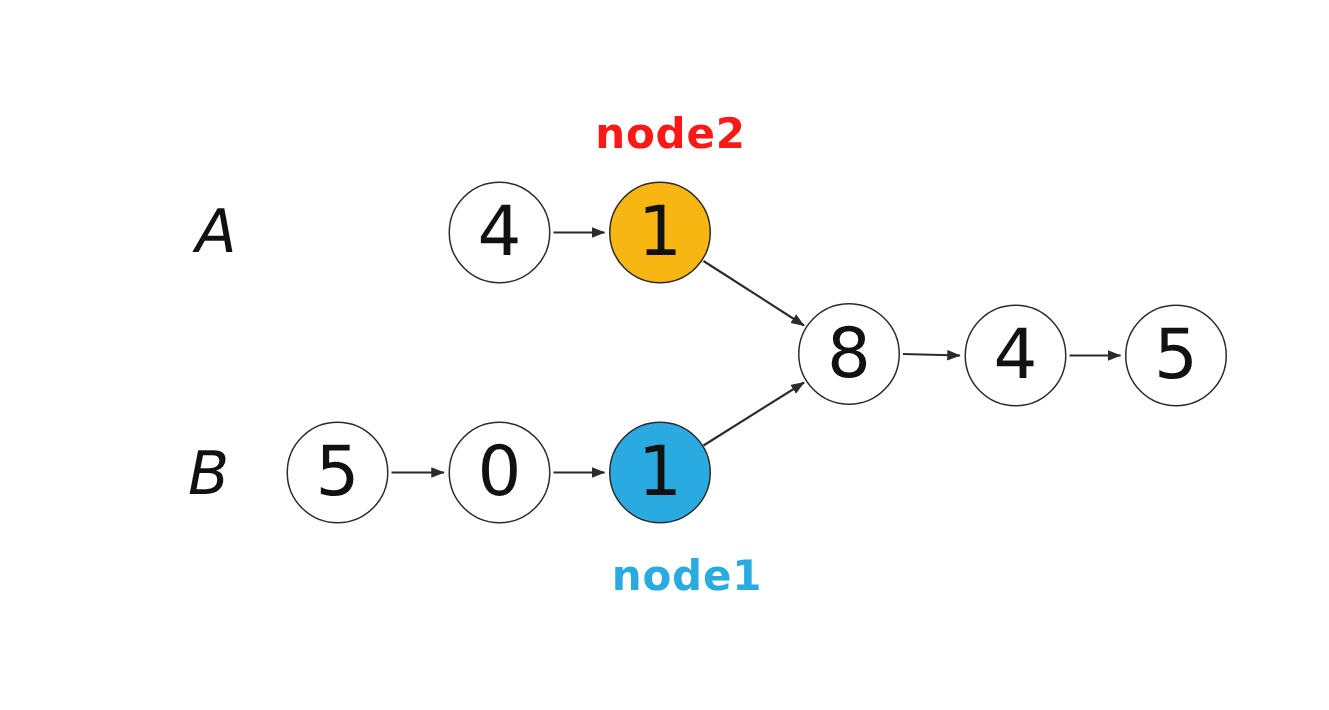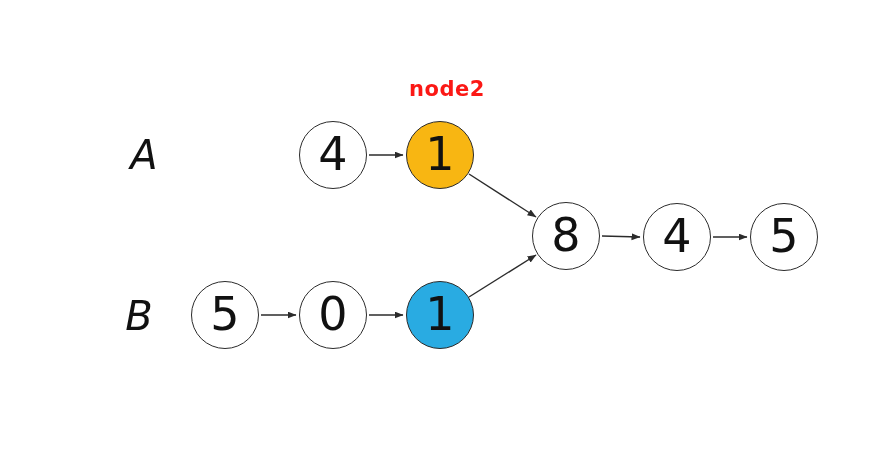--- a/index.html
+++ b/index.html
@@ -50,21 +50,21 @@
     position: absolute;
     transform: translate(-50%, -50%);
     font-size: 40px;
     font-weight: 500;
     color: #111111;
     font-style: oblique 8deg;
   }
   .annotation {
     position: absolute;
     transform: translate(-50%, -50%);
-    font-size: 21px;
+    font-size: 28px;
     font-weight: bold;
     letter-spacing: 0.5px;
   }
 </style>
 </head>
 <body>
 
 <div class="canvas">
 
   <svg class="arrow-layer" viewBox="0 0 886 473">
@@ -81,20 +81,21 @@
     <line x1="602" y1="236" x2="640" y2="237" marker-end="url(#arrowhead)"></line>
     <line x1="713" y1="237" x2="747" y2="237" marker-end="url(#arrowhead)"></line>
   </svg>
 
   <div class="row-label" style="left:144px; top:155px;">A</div>
 
   <div class="row-label" style="left:139px; top:316px;">B</div>
 
   <div class="annotation" style="left: 447px; top: 89px; color: rgb(251, 24, 21);">node2</div>
 
+  <div class="annotation" style="left: 458px; top: 384px; color: rgb(41, 171, 226);">node1</div>
 
   <div class="node" style="left: 299px; top: 121px; background-color: rgb(255, 255, 255);">
     <span class="node-value">4</span>
   </div>
 
   <div class="node" style="left: 406px; top: 121px; background-color: rgb(248, 182, 18);">
     <span class="node-value">1</span>
   </div>
 
   <div class="node" style="left: 532px; top: 202px; background-color: rgb(255, 255, 255);">

